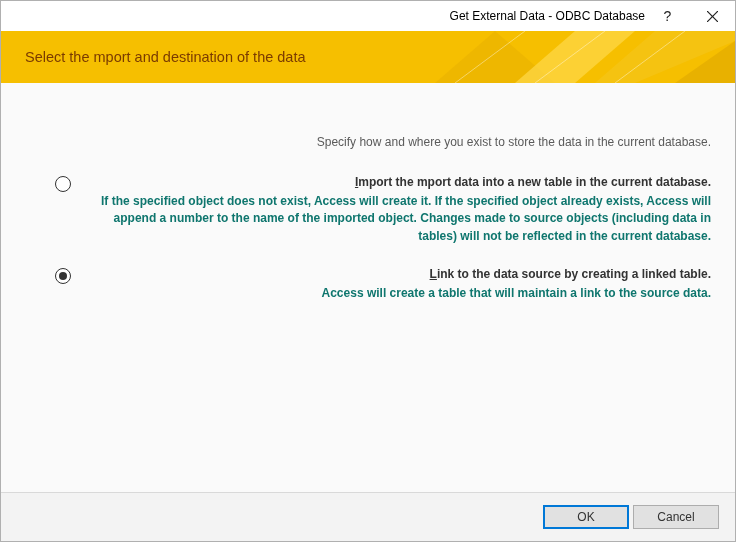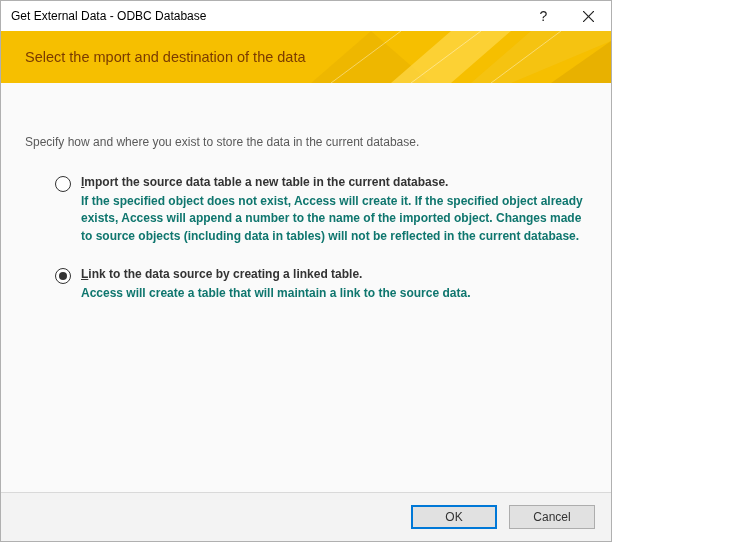--- a/index.html
+++ b/index.html
@@ -4,28 +4,29 @@
 <style>
   html, body {
     margin: 0;
     padding: 0;
     font-family: "Segoe UI", Tahoma, sans-serif;
     font-size: 12px;
     color: #333;
     background: #fff;
   }
   .window {
-    width: 612px;
+    width: 736px;
     height: 542px;
     border: 1px solid #b0b0b0;
     box-sizing: border-box;
     display: flex;
     flex-direction: column;
     background: #fff;
     position: relative;
+    text-align: right;
   }
 
   
   .titlebar {
     height: 30px;
     display: flex;
     align-items: center;
     box-sizing: border-box;
   }
   .titlebar .title {
@@ -139,21 +140,21 @@
     line-height: 1.45;
     font-weight: bold;
   }
 
   
   .footer {
     border-top: 1px solid #d9d9d9;
     padding: 12px 16px;
     display: flex;
     justify-content: flex-end;
-    gap: 12px;
+    gap: 4px;
     background: #f3f3f3;
   }
   .btn {
     min-width: 86px;
     height: 24px;
     border: 1px solid #adadad;
     background: #e1e1e1;
     font-size: 12px;
     color: #333;
     display: flex;
@@ -196,21 +197,21 @@
       <line x1="240" y1="52" x2="310" y2="0" stroke="#fff" stroke-width="1" opacity="0.4"></line>
     </svg>
   </div>
 
   <div class="body">
     <div class="intro">Specify how and where you exist to store the data in the current database.</div>
 
     <div class="option">
       <div class="radio"></div>
       <div class="opt-text">
-        <div class="opt-title"><span class="u">I</span><span>mport the source data table a new table in the current database.</span></div>
+        <div class="opt-title"><span class="u">I</span><span>mport the mport data into a new table in the current database.</span></div>
         <div class="opt-desc">If the specified object does not exist, Access will create it. If the specified object already exists, Access will append a number to the name of the imported object. Changes made to source objects (including data in tables) will not be reflected in the current database.</div>
       </div>
     </div>
 
     <div class="option">
       <div class="radio selected"></div>
       <div class="opt-text">
         <div class="opt-title"><span class="u">L</span><span>ink to the data source by creating a linked table.</span></div>
         <div class="opt-desc">Access will create a table that will maintain a link to the source data.</div>
       </div>

